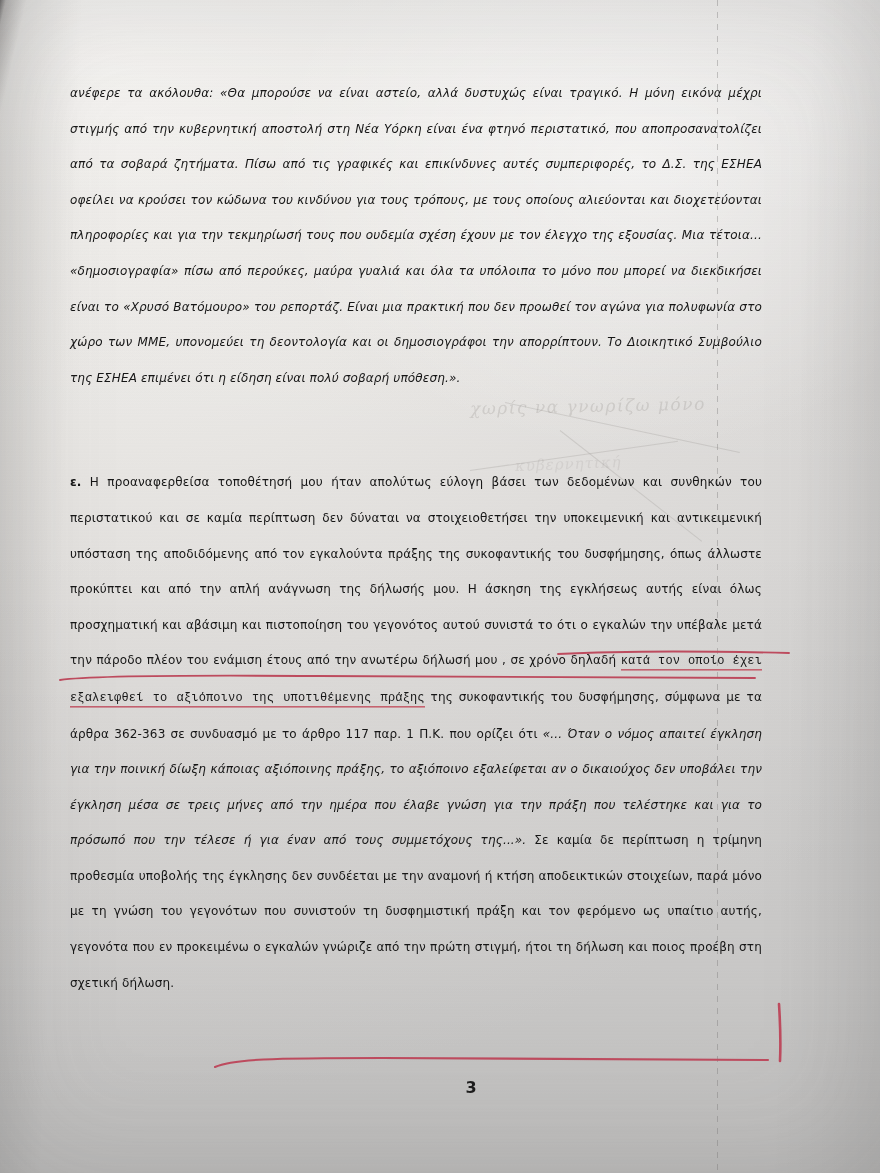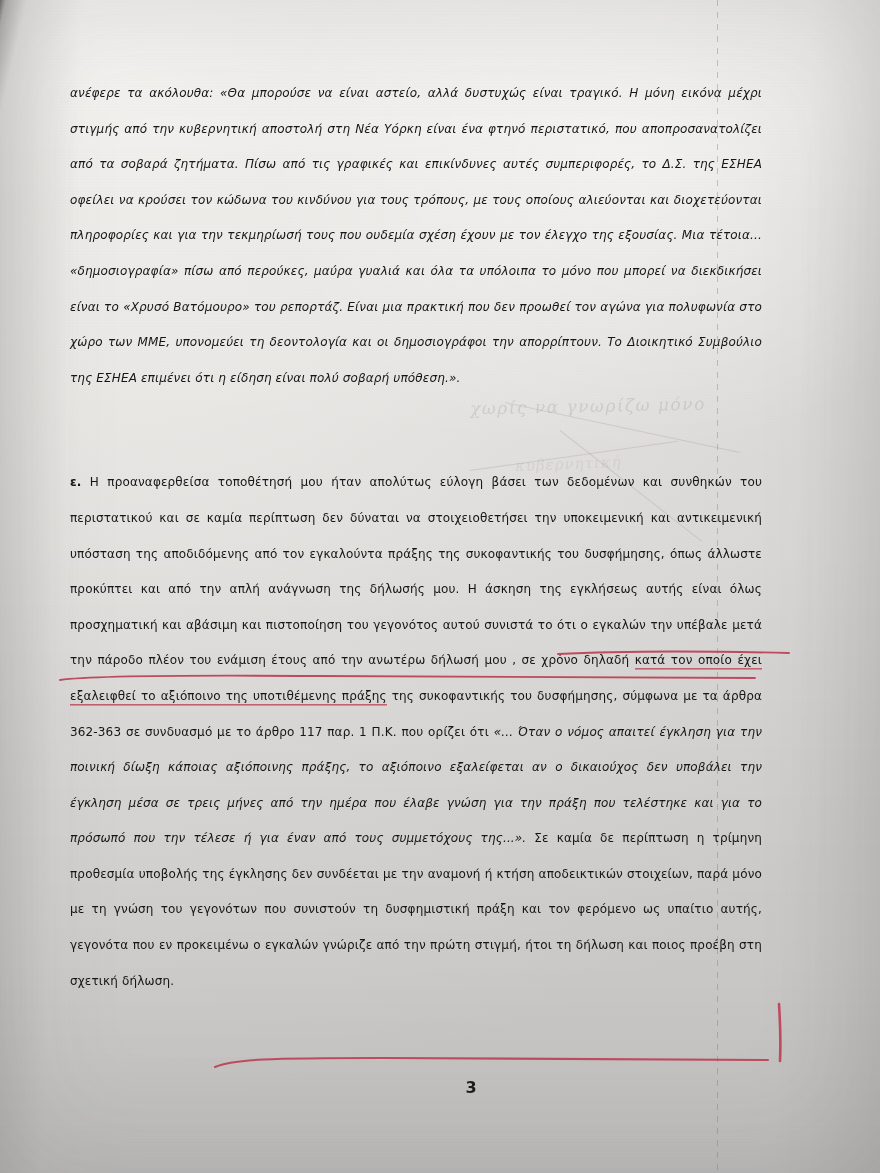--- a/index.html
+++ b/index.html
@@ -113,20 +113,21 @@
 
   
   .pen-ul {
     position: relative;
     display: inline;
     background-image: linear-gradient(90deg, rgba(190,74,92,0.85), rgba(196,86,100,0.9));
     background-repeat: no-repeat;
     background-size: 100% 1.6px;
     background-position: 0 1.22em;
     padding-bottom: 19px;
+    font-family: Liberation Mono, monospace;
   }
 
   
   .pen-svg {
     position: absolute;
     pointer-events: none;
     overflow: visible;
   }
 
   .page-number {

